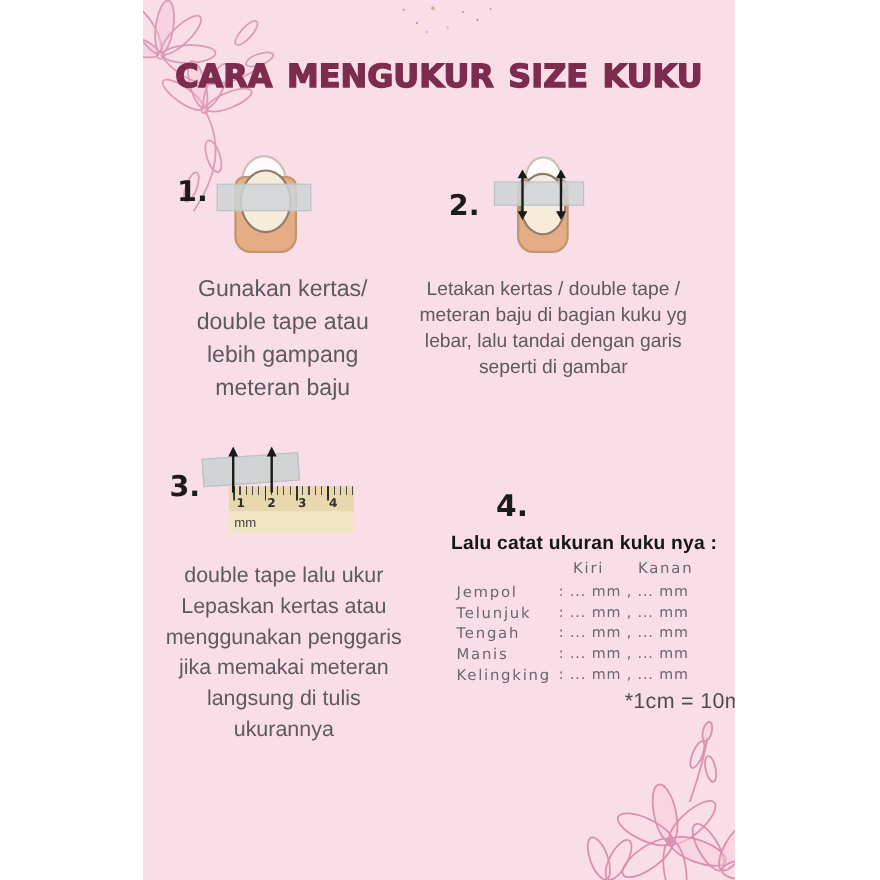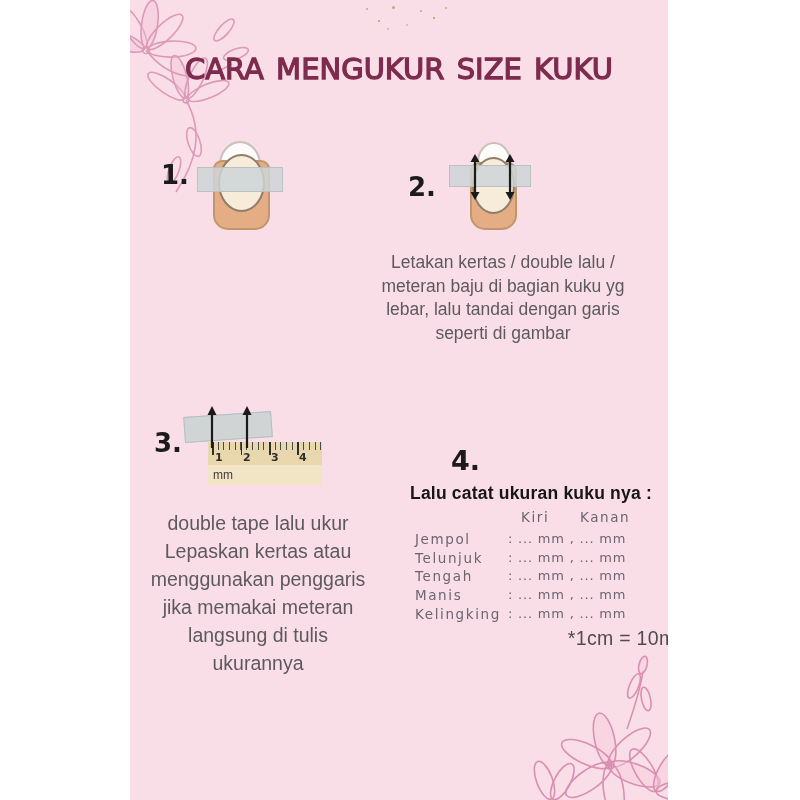--- a/index.html
+++ b/index.html
@@ -22,21 +22,21 @@
   .sp.b{left:18px;top:18px;width:2px;height:2px;background:#9c7f49}
   .sp.c{left:32px;top:4px;width:3px;height:3px}
   .sp.d{left:46px;top:22px;width:2px;height:2px;background:#c8ab6a}
   .sp.e{left:60px;top:8px;width:2px;height:2px}
   .sp.f{left:73px;top:15px;width:2px;height:2px;background:#9c7f49}
   .sp.g{left:85px;top:5px;width:2px;height:2px}
   .sp.h{left:27px;top:26px;width:2px;height:2px;background:#c8ab6a}
   
   .title {
     position:absolute; top:52px; left:0; width:100%; text-align:center;
-    font-family:"DejaVu Sans", sans-serif; font-weight:400; font-size:29px;
+    font-family:"DejaVu Sans", sans-serif; font-weight:700; font-size:29px;
     color:#7d2b4e; letter-spacing:0px; word-spacing:3px;
     -webkit-text-stroke:1.3px #7d2b4e;
   }
   
   .stepnum {
     position:absolute; font-family:"DejaVu Sans", sans-serif;
     font-weight:800; color:#1b1b1d; font-size:26px;
   }
   .n1{left:31px; top:160px;}
   .n2{left:278px; top:172px;}
@@ -192,40 +192,46 @@
 
     <h1 class="title">CARA MENGUKUR SIZE KUKU</h1>
 
     <span class="stepnum n1">1.</span>
     <div class="fig fig1">
       <span class="tip"></span>
       <span class="finger"></span>
       <span class="plate"></span>
       <span class="tape"></span>
     </div>
+    <p class="btext t1">
+      <span class="ln">Gunakan kertas/</span>
+      <span class="ln">double tape atau</span>
+      <span class="ln">lebih gampang</span>
+      <span class="ln">meteran baju</span>
+    </p>
 
     <span class="stepnum n2">2.</span>
     <div class="fig fig2">
       <span class="tip"></span>
       <span class="finger"></span>
       <span class="plate"></span>
       <span class="tape"></span>
       <svg class="arrow2 left" width="12" height="46" viewBox="0 0 12 46">
         <line x1="6" y1="5" x2="6" y2="41" stroke="#1a1a1a" stroke-width="2.2"></line>
         <polygon points="1.5,8 6,0 10.5,8" fill="#1a1a1a"></polygon>
         <polygon points="1.5,38 6,46 10.5,38" fill="#1a1a1a"></polygon>
       </svg>
       <svg class="arrow2 right" width="12" height="46" viewBox="0 0 12 46">
         <line x1="6" y1="5" x2="6" y2="41" stroke="#1a1a1a" stroke-width="2.2"></line>
         <polygon points="1.5,8 6,0 10.5,8" fill="#1a1a1a"></polygon>
         <polygon points="1.5,38 6,46 10.5,38" fill="#1a1a1a"></polygon>
       </svg>
     </div>
     <p class="btext t2">
-      <span class="ln">Letakan kertas / double lalu /</span>
+      <span class="ln">Letakan kertas / double tape /</span>
       <span class="ln">meteran baju di bagian kuku yg</span>
       <span class="ln">lebar, lalu tandai dengan garis</span>
       <span class="ln">seperti di gambar</span>
     </p>
 
     <span class="stepnum n3">3.</span>
     <div class="fig fig3">
       <span class="tape3"></span>
       <div class="ruler">
         <div class="ruler-top">

